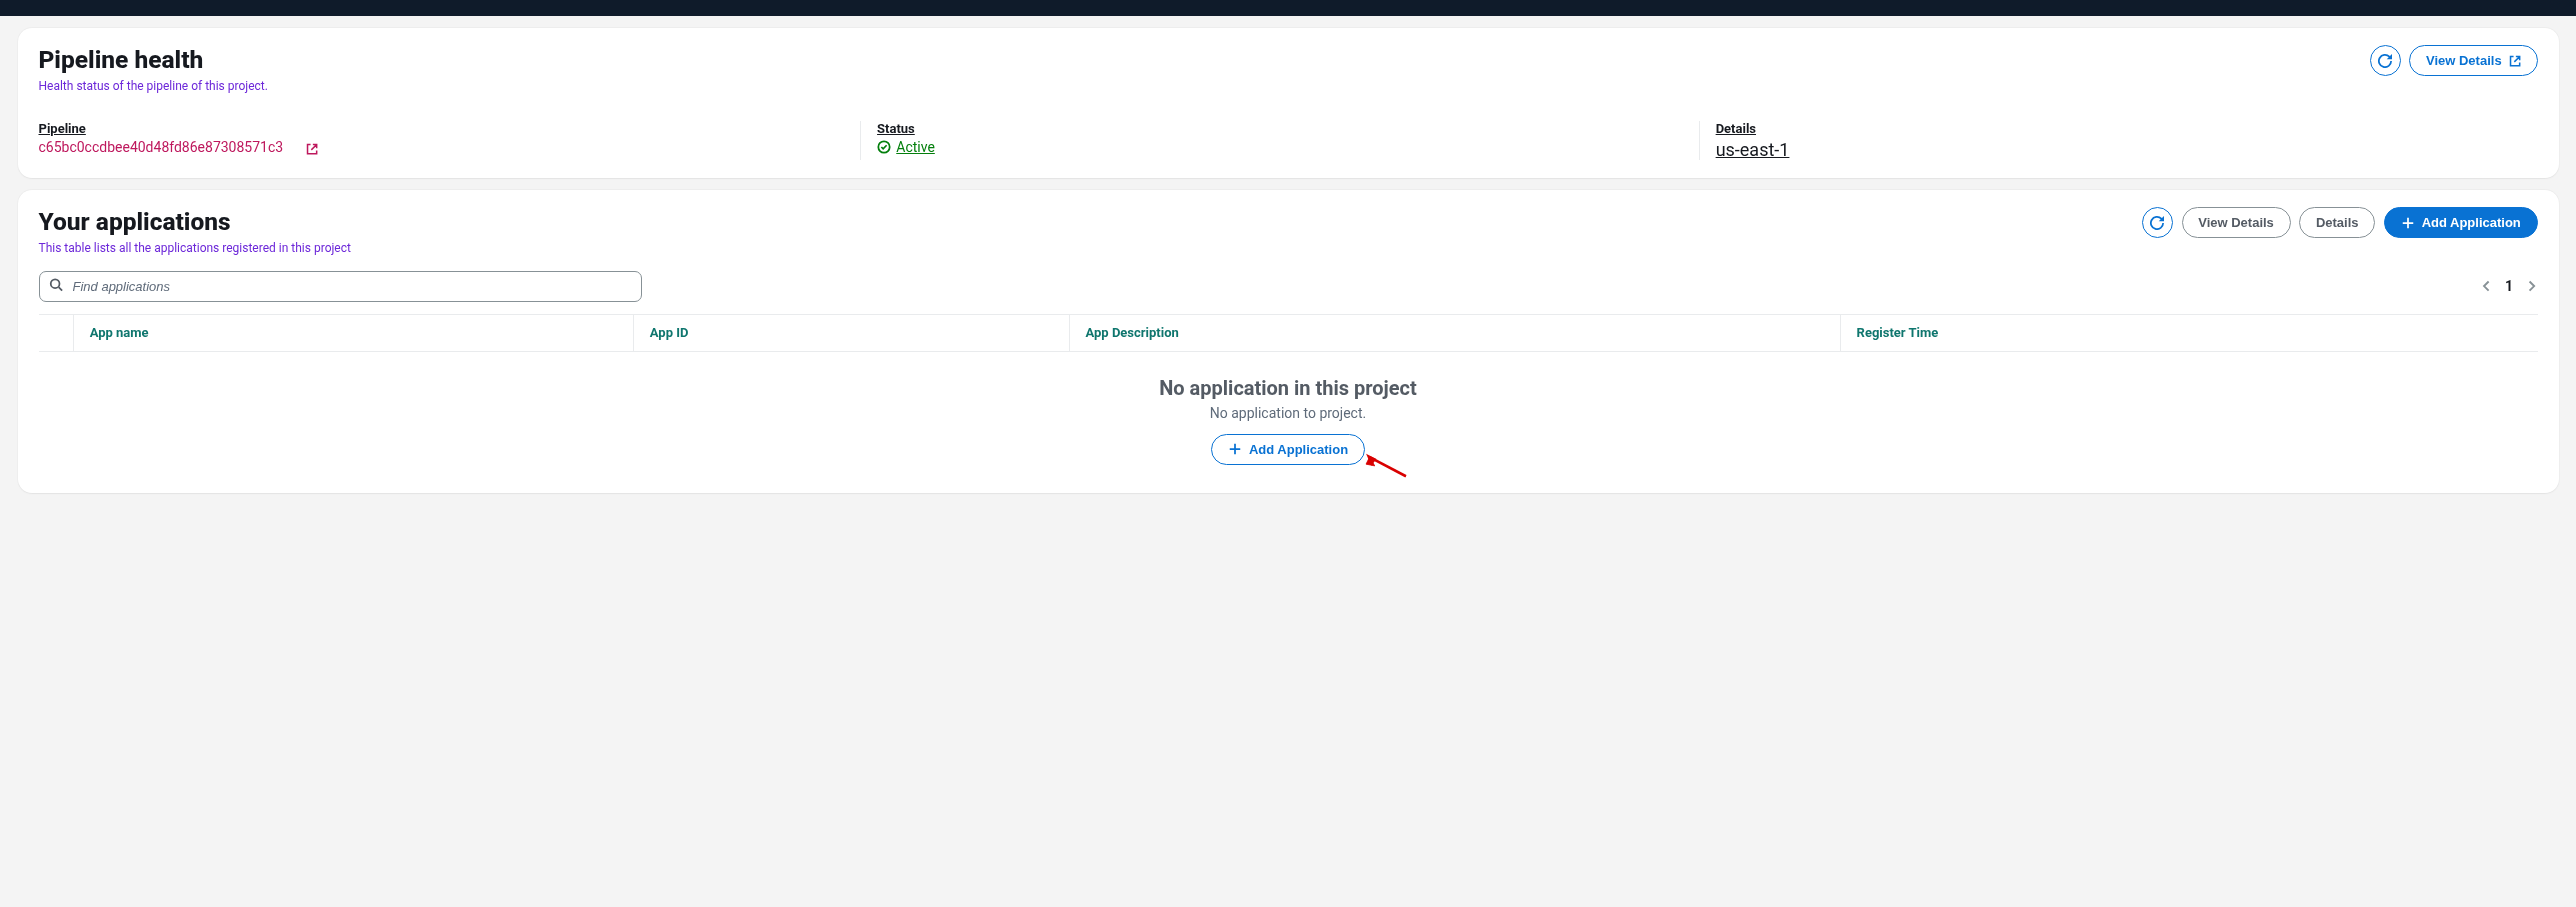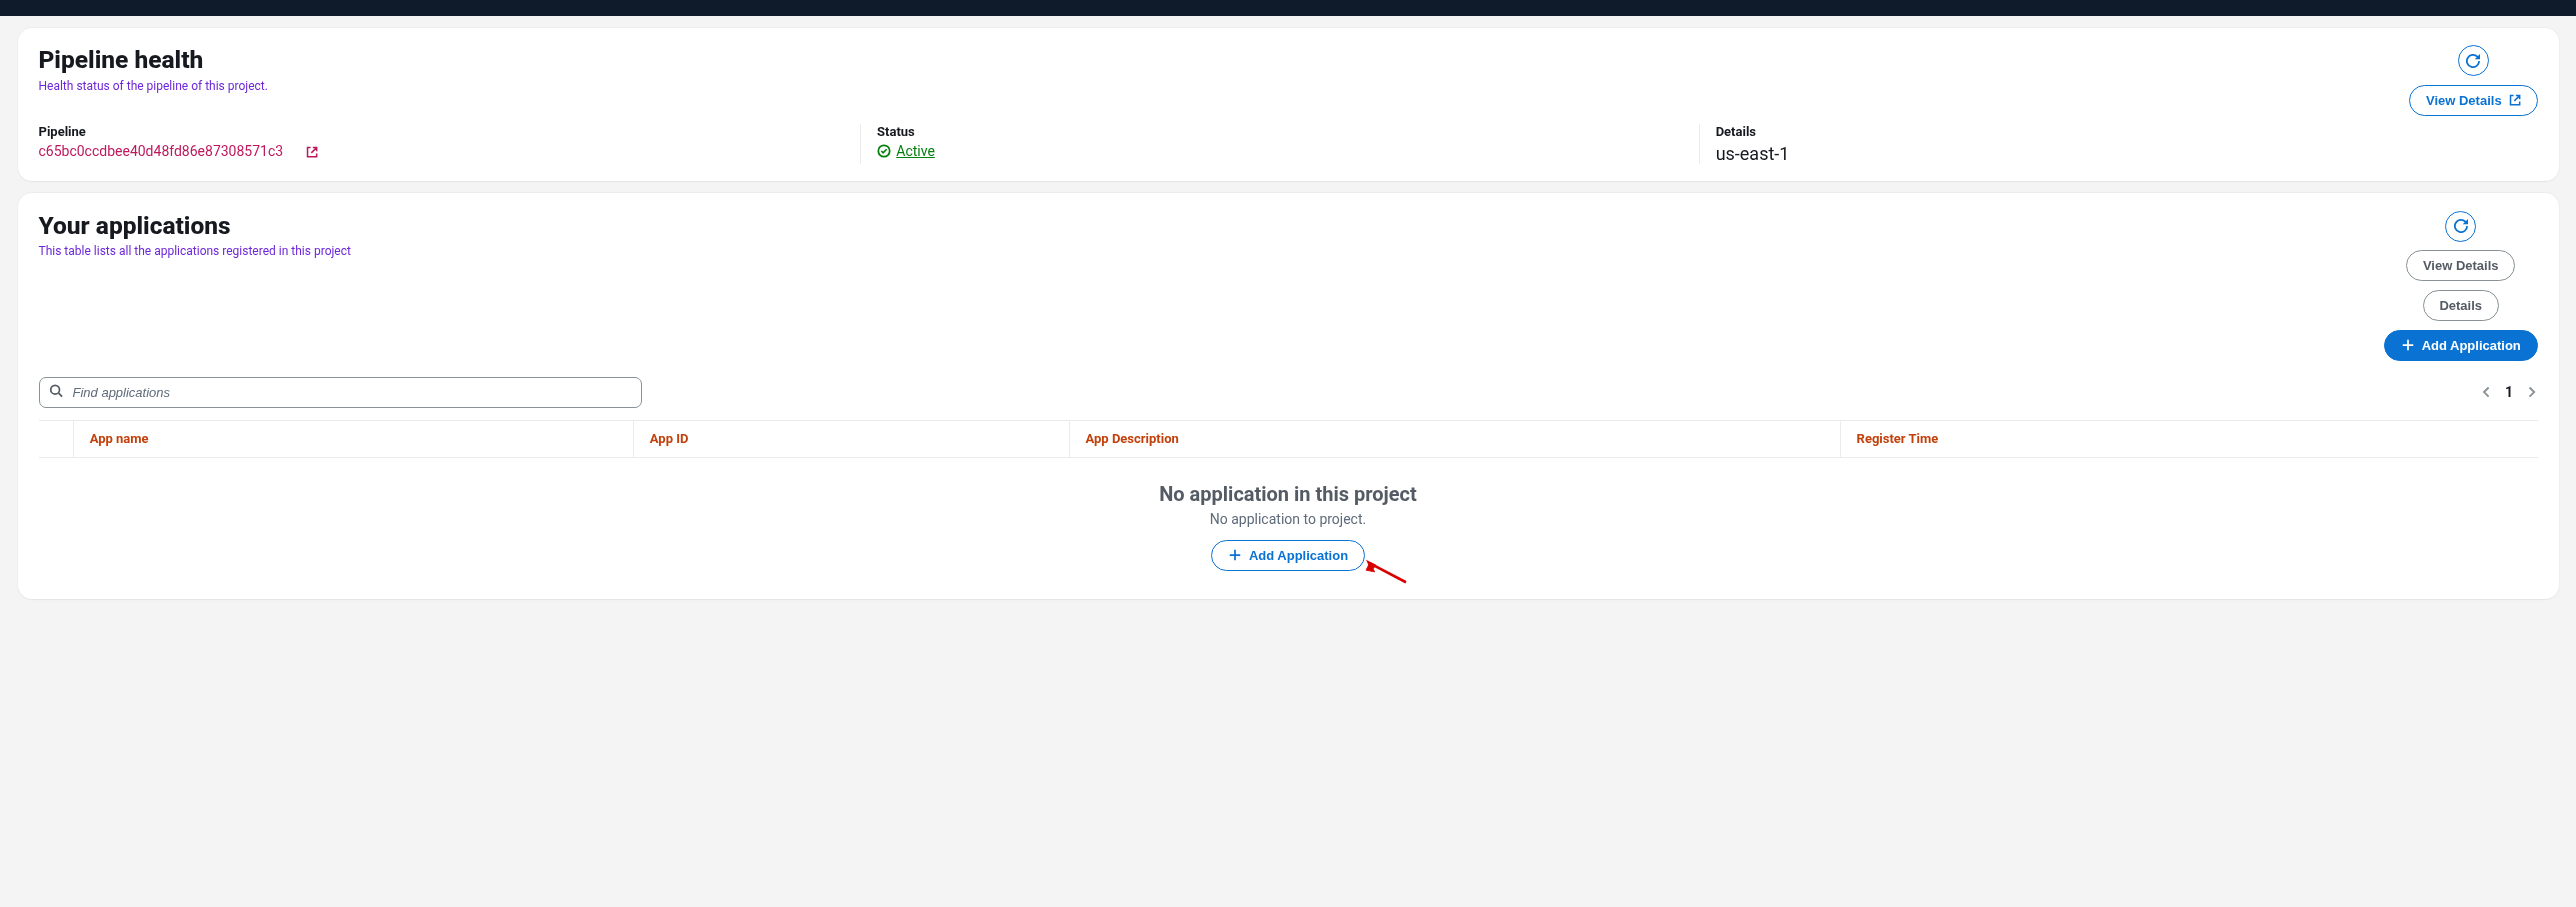--- a/index.html
+++ b/index.html
@@ -37,21 +37,20 @@
   .card-subtitle {
     font-size: 12px;
     color: #6d28d9;
     margin-top: 4px;
   }
   .actions {
     display: flex;
     align-items: center;
     gap: 8.7px;
     flex-shrink: 0;
-    flex-direction: column;
   }
   .btn {
     display: inline-flex;
     align-items: center;
     gap: 7px;
     height: 31px;
     padding: 0 15.7px;
     border-radius: 17.5px;
     font-size: 13px;
     font-weight: 700;
@@ -77,21 +76,22 @@
   }
   .btn-primary {
     background: #0972d3;
     color: #fff;
     border-color: #0972d3;
   }
   .btn svg { flex-shrink: 0; }
 
   .kv-row {
     display: flex;
-    margin-top: 8px;
+    margin-top: 28px;
+    text-decoration: underline;
   }
   .kv-cell {
     flex: 1;
     padding-right: 21px;
     border-left: 0.9px solid #e9ebed;
     padding-left: 15.7px;
   }
   .kv-cell:first-child {
     border-left: none;
     padding-left: 0;
@@ -167,21 +167,21 @@
 
   .table {
     width: 100%;
     margin-top: 12.2px;
     border-collapse: collapse;
   }
   .table thead th {
     text-align: left;
     font-weight: 700;
     font-size: 13px;
-    color: #c2410c;
+    color: #0f766e;
     padding: 10.5px 15.7px;
     border-bottom: 0.9px solid #e9ebed;
     border-left: 0.9px solid #e9ebed;
     border-top: 0.9px solid #e9ebed;
   }
   .table thead th:first-child {
     border-left: none;
     width: 35px;
     padding: 10.5px 8.7px;
   }

